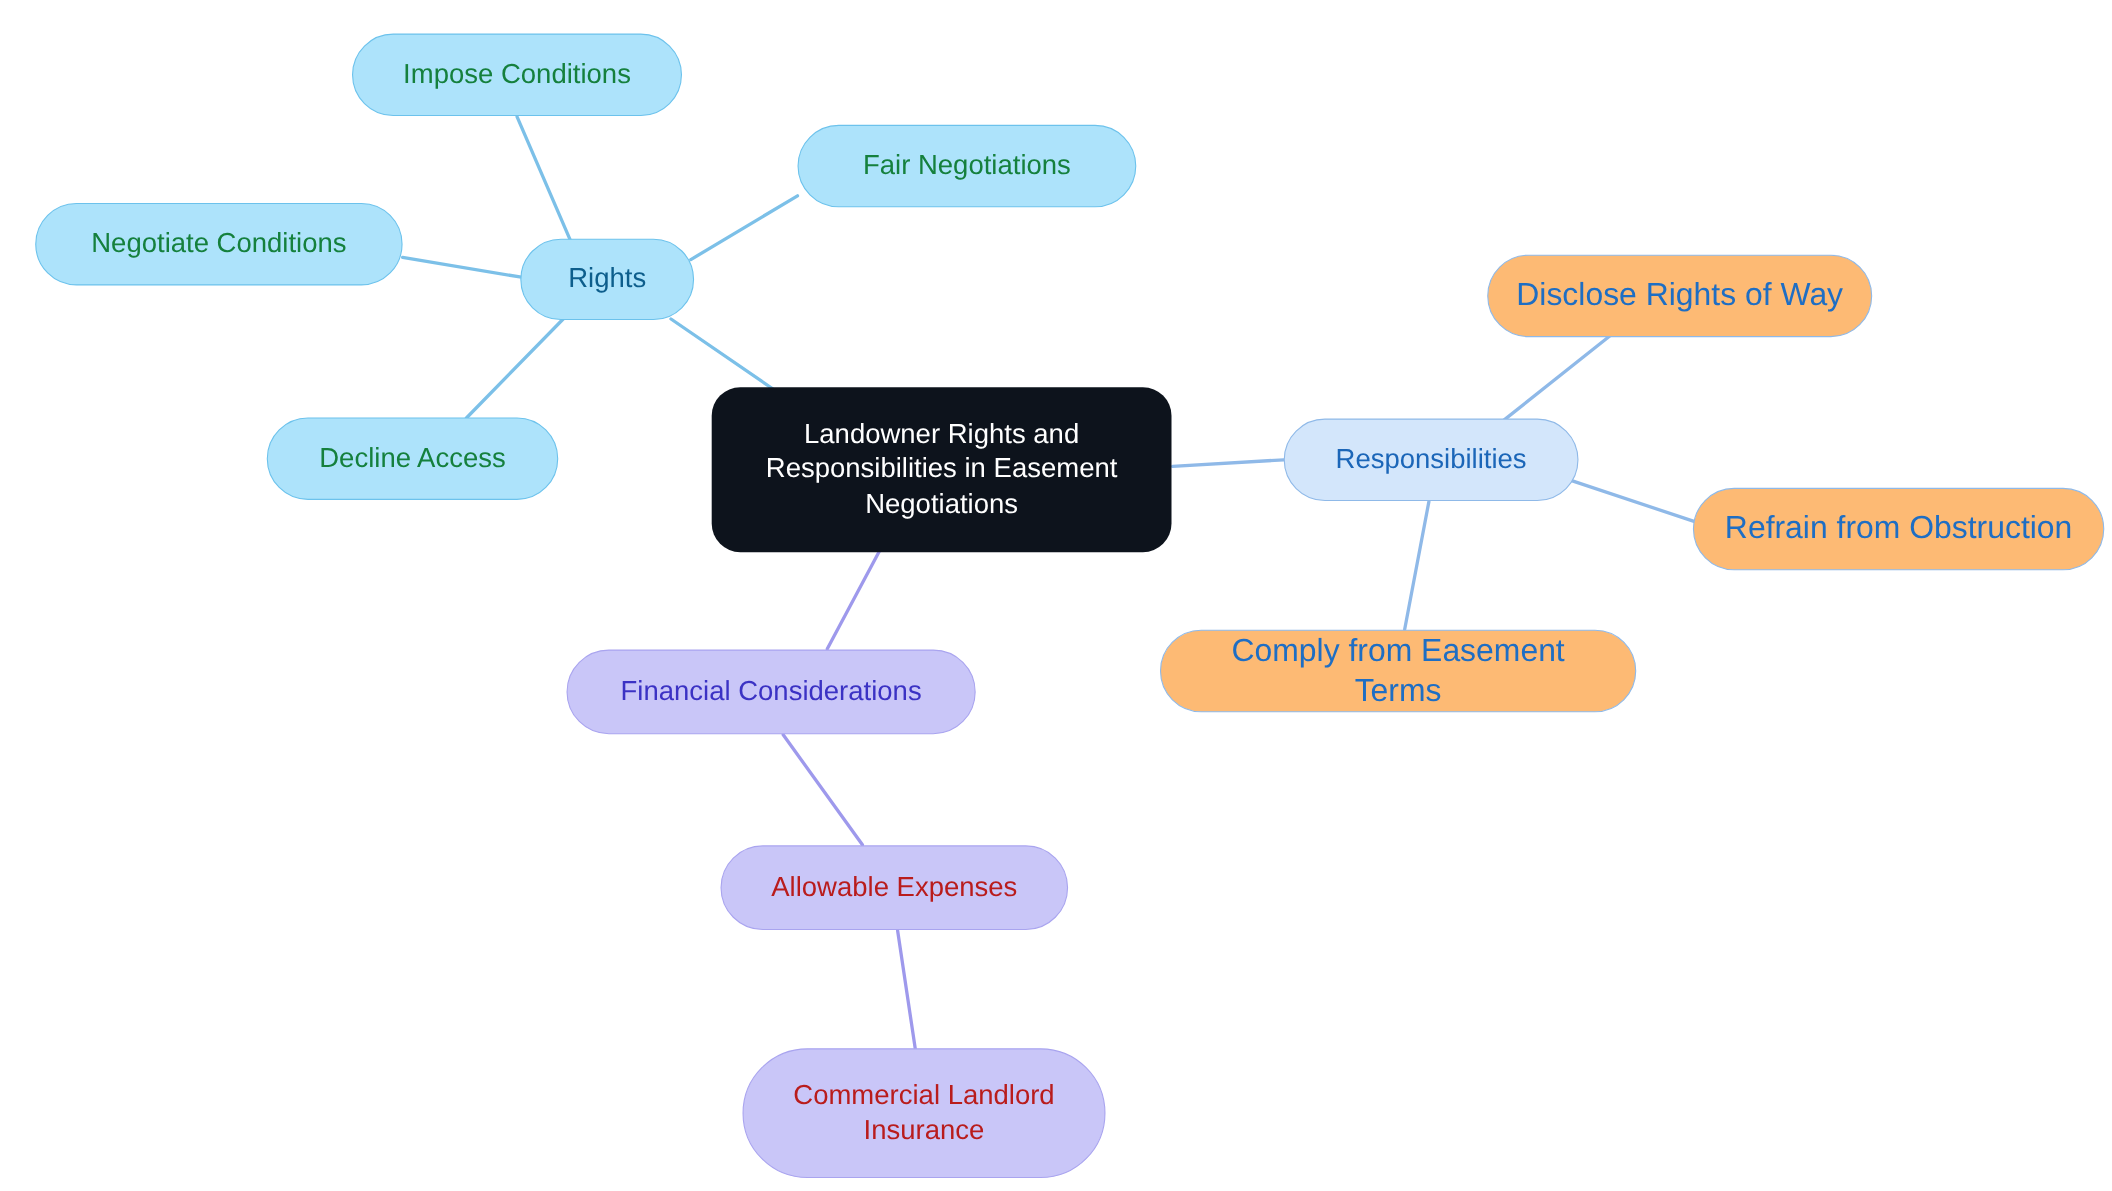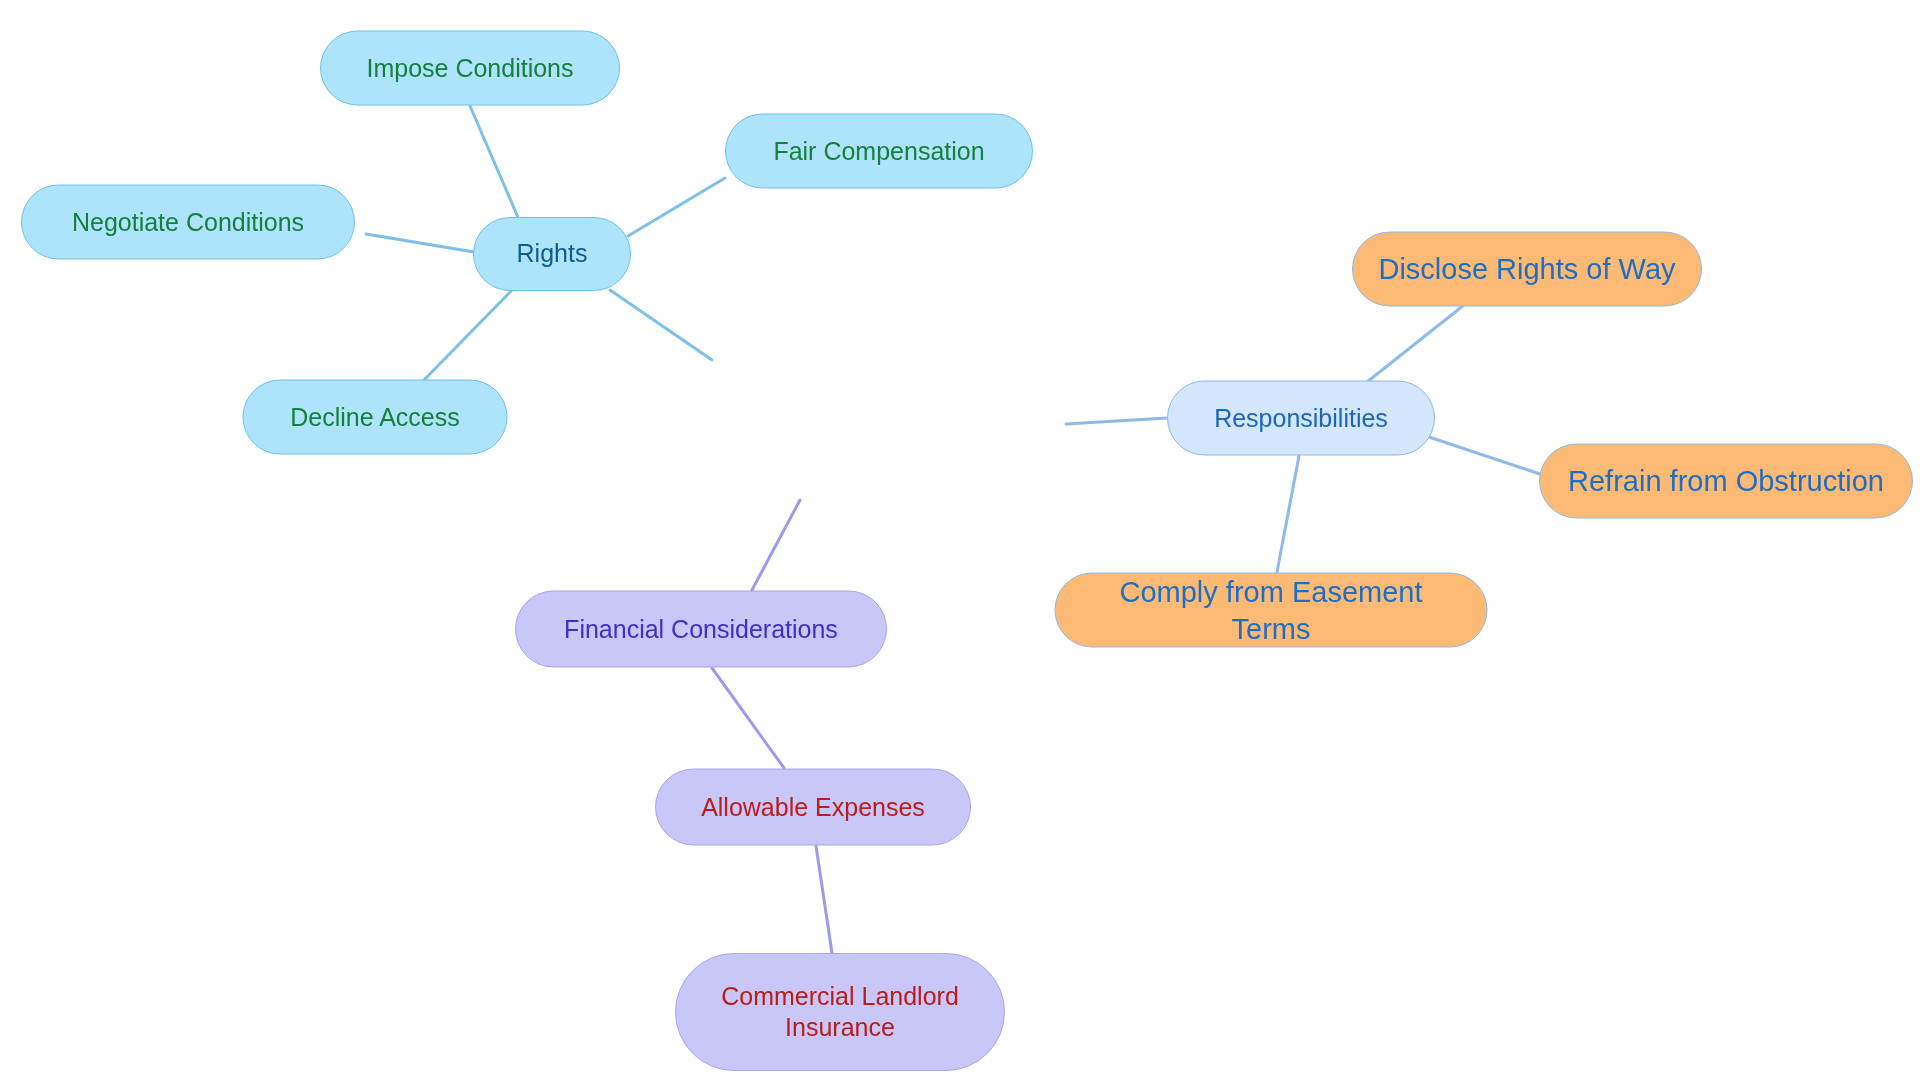--- a/index.html
+++ b/index.html
@@ -107,34 +107,39 @@
       <line x1="512" y1="290" x2="424" y2="380" stroke="#7cc0e8" stroke-width="3" stroke-linecap="round"></line>
       <line x1="1066" y1="424" x2="1167" y2="418" stroke="#8fb9e8" stroke-width="3" stroke-linecap="round"></line>
       <line x1="1362" y1="386" x2="1464" y2="305" stroke="#8fb9e8" stroke-width="3" stroke-linecap="round"></line>
       <line x1="1426" y1="436" x2="1540" y2="474" stroke="#8fb9e8" stroke-width="3" stroke-linecap="round"></line>
       <line x1="1299" y1="456" x2="1277" y2="572" stroke="#8fb9e8" stroke-width="3" stroke-linecap="round"></line>
       <line x1="800" y1="500" x2="752" y2="590" stroke="#9e99ec" stroke-width="3" stroke-linecap="round"></line>
       <line x1="712" y1="668" x2="784" y2="768" stroke="#9e99ec" stroke-width="3" stroke-linecap="round"></line>
       <line x1="816" y1="846" x2="832" y2="953" stroke="#9e99ec" stroke-width="3" stroke-linecap="round"></line>
     </svg>
 
+  <div class="node node-root" style="left: 856px; top: 427px; width: 418px; height: 150px;">
+    <span>Landowner Rights and
+Responsibilities in Easement
+Negotiations</span>
+  </div>
 
   <div class="node node-branch-blue" style="left: 552px; top: 254px; width: 158px; height: 74px;">
     <span>Rights</span>
   </div>
 
   <div class="node node-leaf-blue" style="left: 470px; top: 68px; width: 300px; height: 75px;">
     <span>Impose Conditions</span>
   </div>
 
   <div class="node node-leaf-blue" style="left: 879px; top: 151px; width: 308px; height: 75px;">
-    <span>Fair Compensation</span>
+    <span>Fair Negotiations</span>
   </div>
 
-  <div class="node node-leaf-blue" style="left: 188px; top: 222px; width: 334px; height: 75px; justify-content: center;">
+  <div class="node node-leaf-blue" style="left: 199px; top: 222px; width: 334px; height: 75px; justify-content: center;">
     <span>Negotiate Conditions</span>
   </div>
 
   <div class="node node-leaf-blue" style="left: 375px; top: 417px; width: 265px; height: 75px;">
     <span>Decline Access</span>
   </div>
 
   <div class="node node-branch-lightblue" style="left: 1301px; top: 418px; width: 268px; height: 75px;">
     <span>Responsibilities</span>
   </div>

